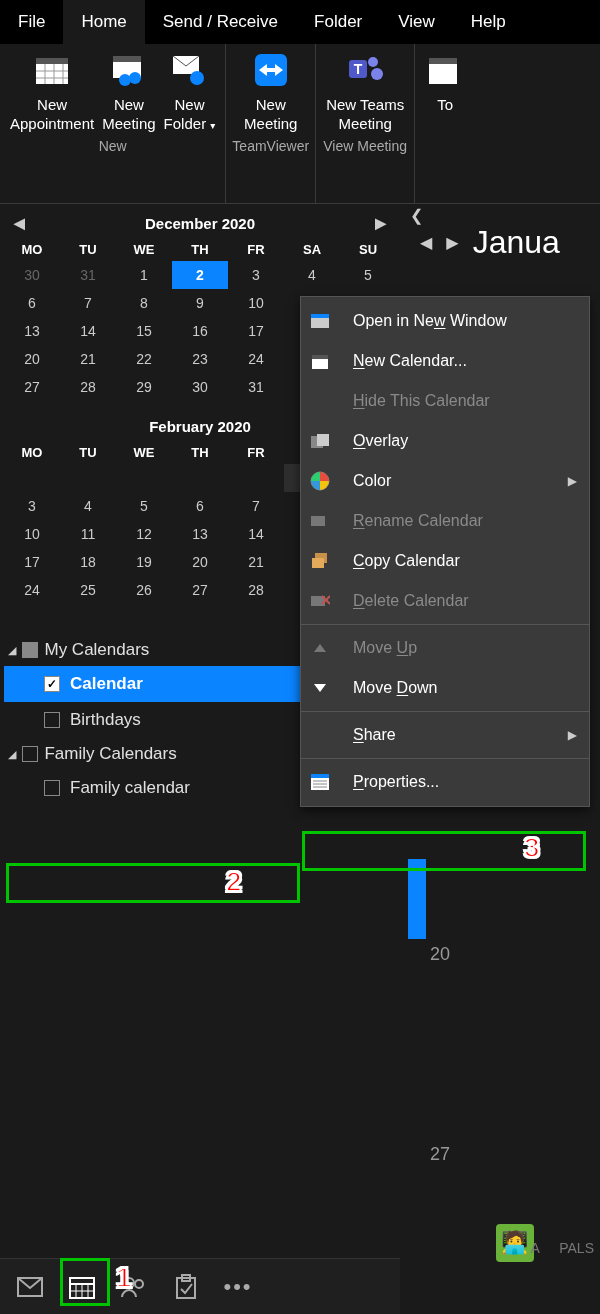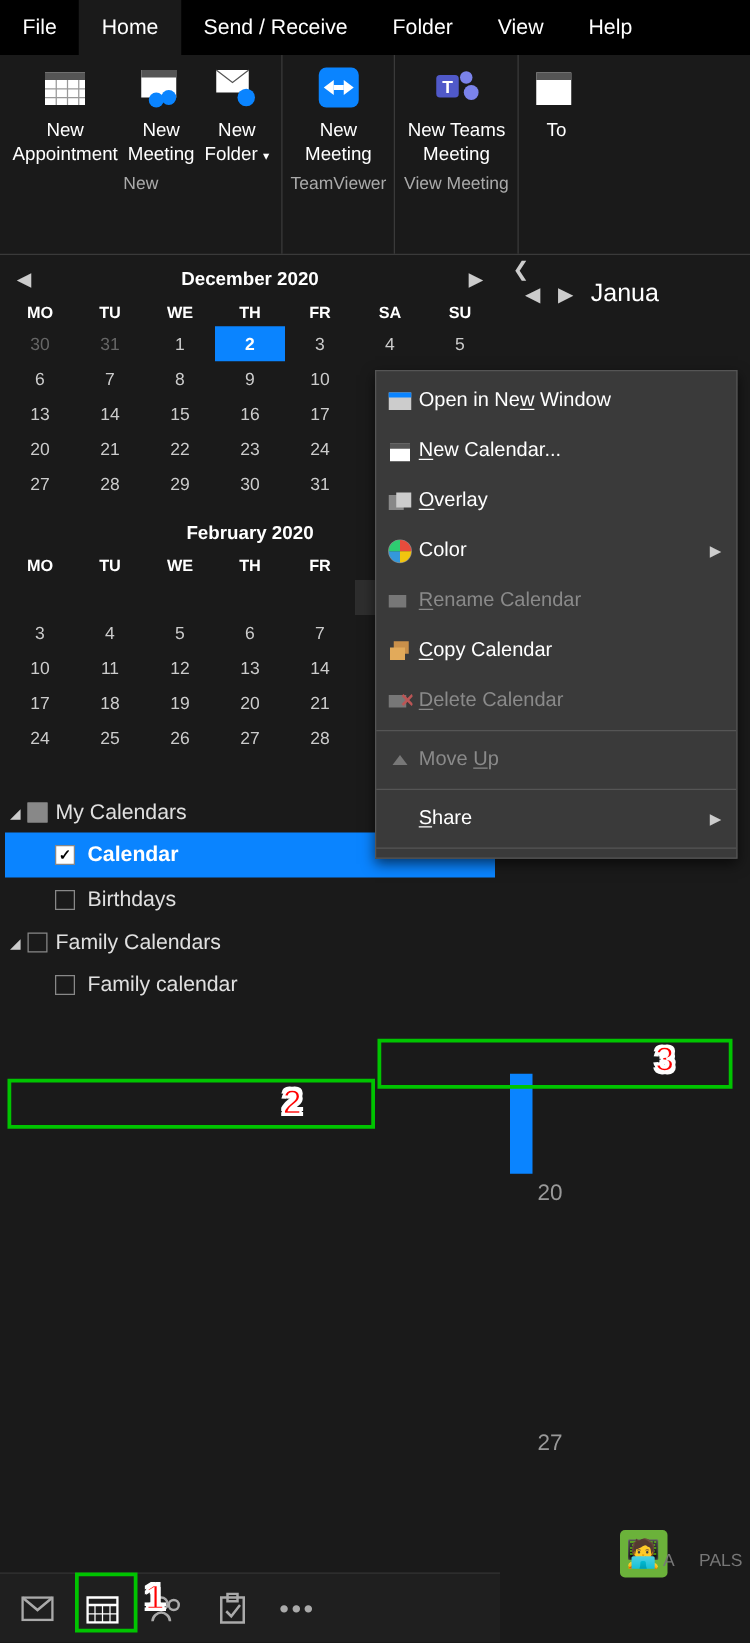--- a/index.html
+++ b/index.html
@@ -99,30 +99,30 @@
   }
   
   .context-menu {
     position:absolute;
     width:290px;
     background:#3a3a3a;
     border:1px solid #555;
     box-shadow:0 4px 10px rgba(0,0,0,.6);
     padding:4px 0;
   }
-  .ctx-item { display:flex; align-items:center; height:40px; padding:0 12px 0 8px; cursor:pointer; color:#fff; font-size:16px; gap:4px;}
+  .ctx-item { display:flex; align-items:center; height:40px; padding:0 12px 0 8px; cursor:pointer; color:#fff; font-size:16px; gap:22px;}
   .ctx-item.disabled { color:#8a8a8a; cursor:default;}
   .ctx-icon{ width:22px; height:22px; display:flex;align-items:center;justify-content:center; flex-shrink:0;}
   .ctx-arrow{ margin-left:auto; font-size:12px; color:#ccc;}
   .ctx-sep{ height:1px; background:#555; margin:3px 0;}
   .ctx-u { text-decoration: underline; text-underline-offset:2px;}
   
   .right-header{ display:flex; align-items:center; gap:14px; padding:20px 4px 10px 20px;}
   .right-header .chevron-left,.right-header .chevron-right{ color:#ccc; font-size:16px; cursor:pointer;}
-  .right-title{ font-size:20px; color:#fff; font-weight:400;}
+  .right-title{ font-size:32px; color:#fff; font-weight:400;}
   .right-collapse{ position:absolute; top:2px; left:10px; color:#ccc; font-size:16px; cursor:pointer;}
   .day-label{ position:absolute; left:30px; color:#999; font-size:18px;}
   .day-block{ position:absolute; left:8px; width:18px; background:#0a84ff;}
   .watermark{position:absolute;right:6px;bottom:58px;color:#777;font-size:14px;}
   .logo-badge{position:absolute;right:66px;bottom:52px;width:38px;height:38px;background:#6bb23a;border-radius:4px;display:flex;align-items:center;justify-content:center;font-size:22px;}
 </style>
 </head>
 <body>
 
 <div class="menu-bar">
@@ -451,20 +451,24 @@
     </div>
     <div class="ctx-item">
       <span class="ctx-icon">
         <svg width="18" height="18">
           <rect x="1" y="3" width="16" height="14" fill="#fff"></rect>
           <rect x="1" y="3" width="16" height="4" fill="#555"></rect>
         </svg>
       </span>
       <span><span><span class="ctx-u">N</span>ew Calendar...</span></span>
     </div>
+    <div class="ctx-item disabled">
+      <span class="ctx-icon"></span>
+      <span><span><span class="ctx-u">H</span>ide This Calendar</span></span>
+    </div>
     <div class="ctx-item">
       <span class="ctx-icon">
         <svg width="20" height="16">
           <rect x="1" y="3" width="12" height="12" fill="#888"></rect>
           <rect x="7" y="1" width="12" height="12" fill="#ccc"></rect>
         </svg>
       </span>
       <span><span><span class="ctx-u">O</span>verlay</span></span>
     </div>
     <div class="ctx-item">
@@ -509,27 +513,47 @@
     </div>
     <div class="ctx-sep"></div>
     <div class="ctx-item disabled">
       <span class="ctx-icon">
         <svg width="16" height="12">
           <polygon points="8,2 14,10 2,10" fill="#777"></polygon>
         </svg>
       </span>
       <span><span>Move <span class="ctx-u">U</span>p</span></span>
     </div>
+    <div class="ctx-item">
+      <span class="ctx-icon">
+        <svg width="16" height="12">
+          <polygon points="2,2 14,2 8,10" fill="#fff"></polygon>
+        </svg>
+      </span>
+      <span><span>Move <span class="ctx-u">D</span>own</span></span>
+    </div>
     <div class="ctx-sep"></div>
     <div class="ctx-item">
       <span class="ctx-icon"></span>
       <span><span><span class="ctx-u">S</span>hare</span></span>
       <span class="ctx-arrow">▶</span>
     </div>
     <div class="ctx-sep"></div>
+    <div class="ctx-item">
+      <span class="ctx-icon">
+        <svg width="20" height="18">
+          <rect x="1" y="1" width="18" height="16" fill="#fff"></rect>
+          <rect x="1" y="1" width="18" height="4" fill="#0a84ff"></rect>
+          <line x1="3" y1="8" x2="17" y2="8" stroke="#888"></line>
+          <line x1="3" y1="11" x2="17" y2="11" stroke="#888"></line>
+          <line x1="3" y1="14" x2="17" y2="14" stroke="#888"></line>
+        </svg>
+      </span>
+      <span><span><span class="ctx-u">P</span>roperties...</span></span>
+    </div>
   </div>
 
 <div class="annot-box" style="left:60px; top:1258px; width:50px; height:48px;"></div>
 <div class="annot-num" style="left:116px; top:1262px;">1</div>
 
 <div class="annot-box" style="left:6px; top:863px; width:294px; height:40px;"></div>
 <div class="annot-num" style="left:226px; top:866px;">2</div>
 
 <div class="annot-box" style="left:302px; top:831px; width:284px; height:40px;"></div>
 <div class="annot-num" style="left:524px; top:832px;">3</div>

